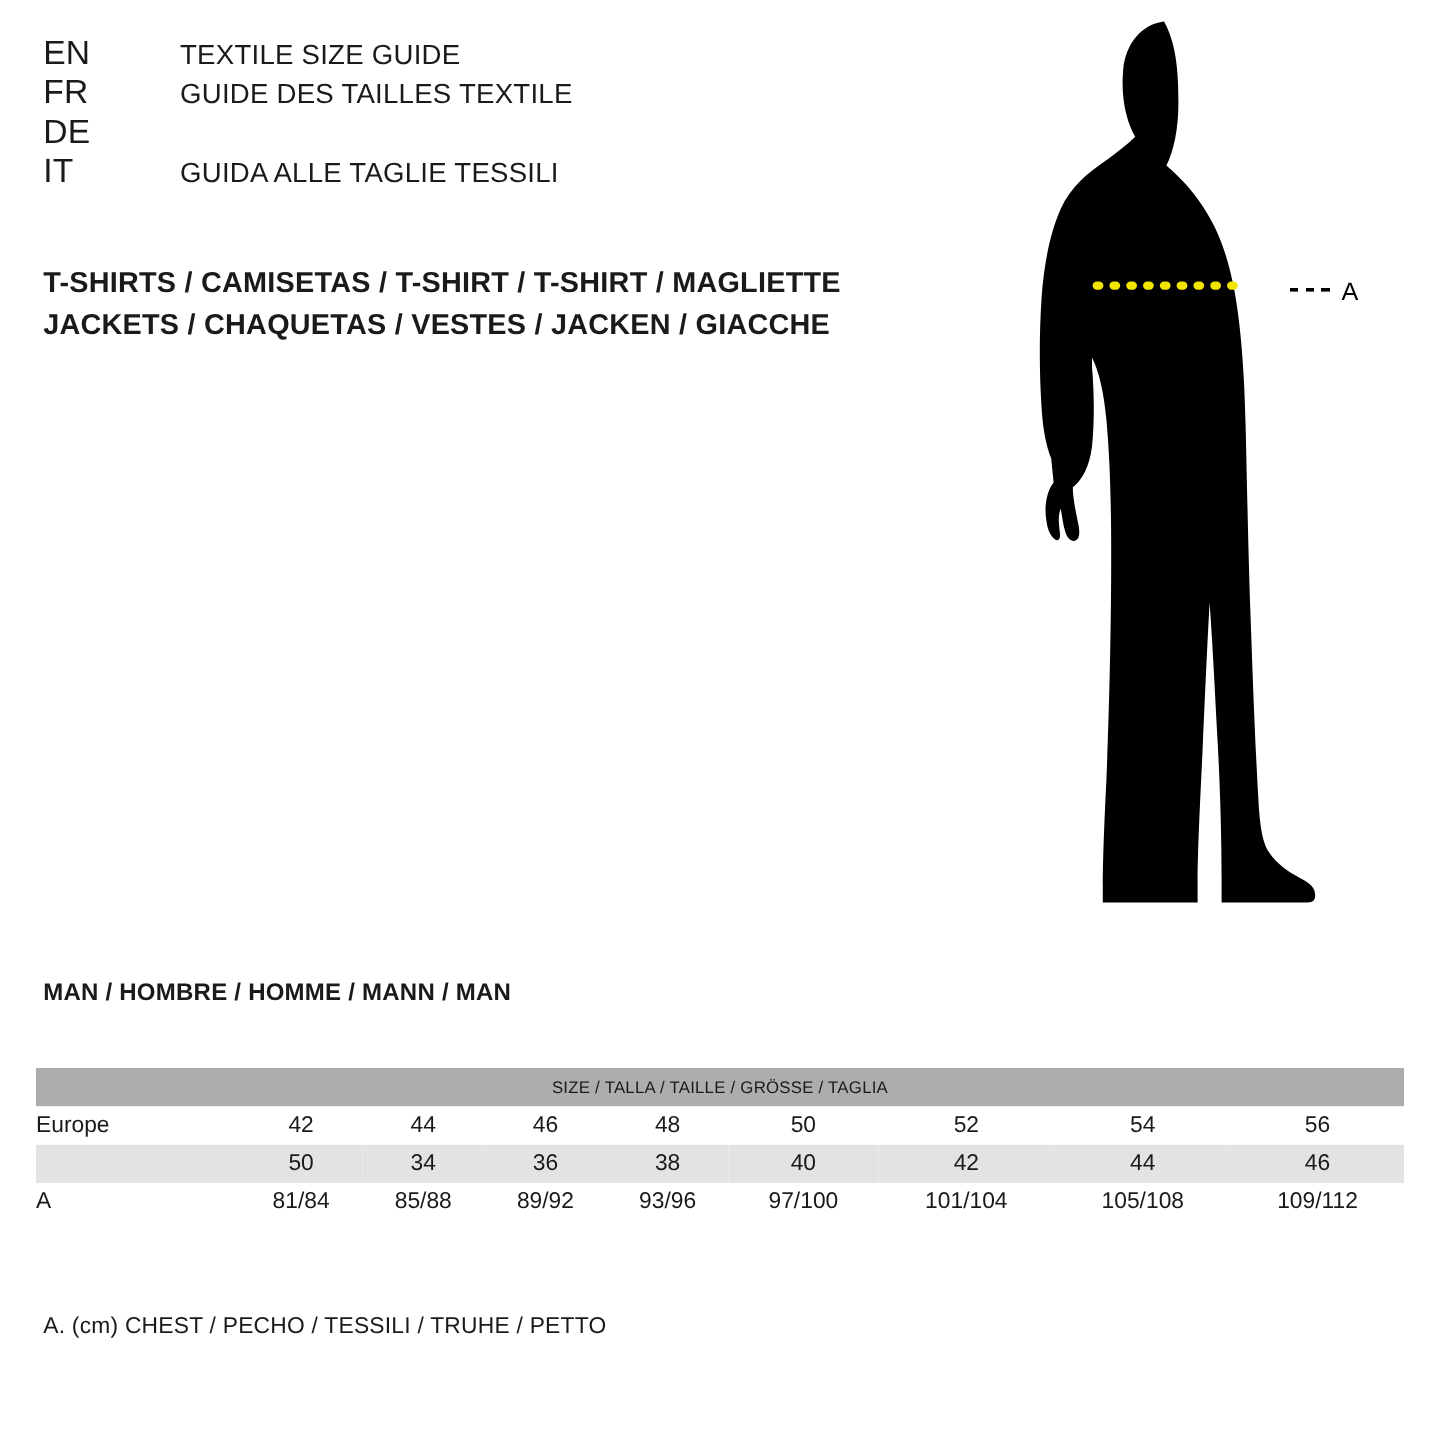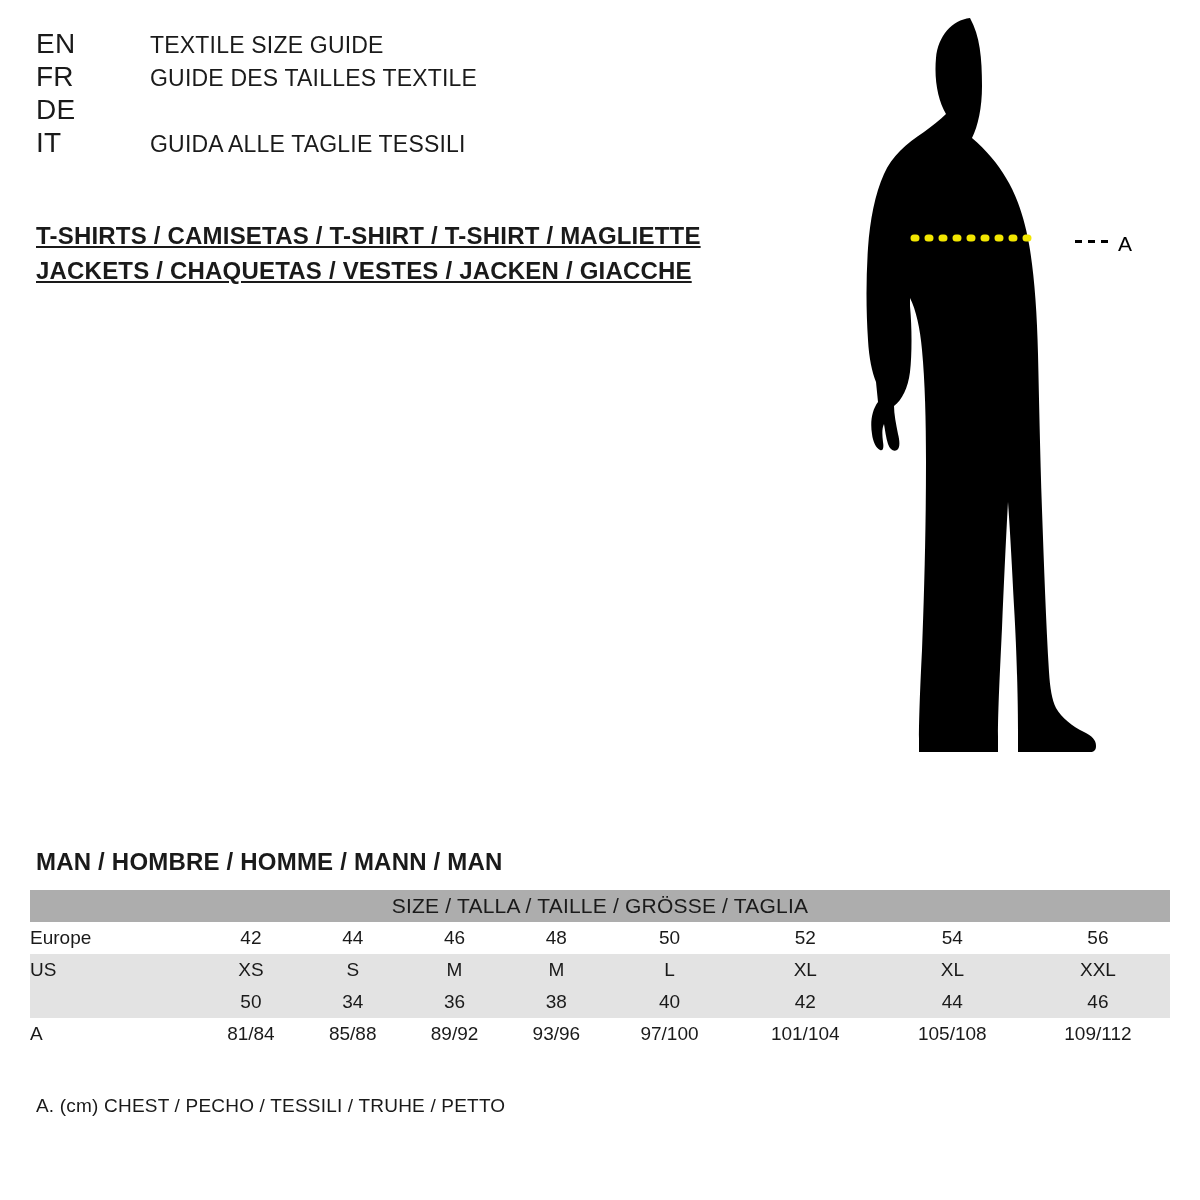--- a/index.html
+++ b/index.html
@@ -39,21 +39,20 @@
     font-size: 23px;
     margin-left: 36px;
   }
 
   
   .category-block {
     position: absolute;
     left: 36px;
     top: 218px;
     width: 760px;
-    text-decoration: underline;
   }
   .category-line {
     font-size: 24px;
     font-weight: bold;
     letter-spacing: 0.2px;
     line-height: 35px;
   }
 
   
   .figure-wrap {
@@ -79,22 +78,22 @@
     top: 230px;
     width: 36px;
     height: 3px;
     background: repeating-linear-gradient(to right, #000 0 7px, transparent 7px 13px);
   }
 
   
   .section-title {
     position: absolute;
     left: 36px;
-    top: 848px;
-    font-size: 24px;
+    top: 816px;
+    font-size: 20px;
     font-weight: bold;
     letter-spacing: 0.2px;
   }
 
   table.size-table {
     position: absolute;
     left: 30px;
     top: 890px;
     width: 1140px;
     border-collapse: collapse;
@@ -107,21 +106,21 @@
     font-weight: normal;
     text-align: center;
     vertical-align: middle;
   }
   .band {
     background: #adadad;
   }
   .band td {
     text-align: left;
     padding-left: 10px;
-    font-size: 21px;
+    font-size: 14px;
     height: 32px;
     letter-spacing: 0.2px;
   }
   .row-light {
     background: #ffffff;
   }
   .row-grey {
     background: #e3e3e3;
   }
   .label-cell {
@@ -233,31 +232,20 @@
       <td>42</td>
       <td>44</td>
       <td>46</td>
       <td>48</td>
       <td>50</td>
       <td>52</td>
       <td>54</td>
       <td>56</td>
     </tr>
     <tr class="row-grey">
-      <td class="label-cell">US</td>
-      <td>XS</td>
-      <td>S</td>
-      <td>M</td>
-      <td>M</td>
-      <td>L</td>
-      <td>XL</td>
-      <td>XL</td>
-      <td>XXL</td>
-    </tr>
-    <tr class="row-grey">
       <td class="label-cell"></td>
       <td>50</td>
       <td>34</td>
       <td>36</td>
       <td>38</td>
       <td>40</td>
       <td>42</td>
       <td>44</td>
       <td>46</td>
     </tr>

